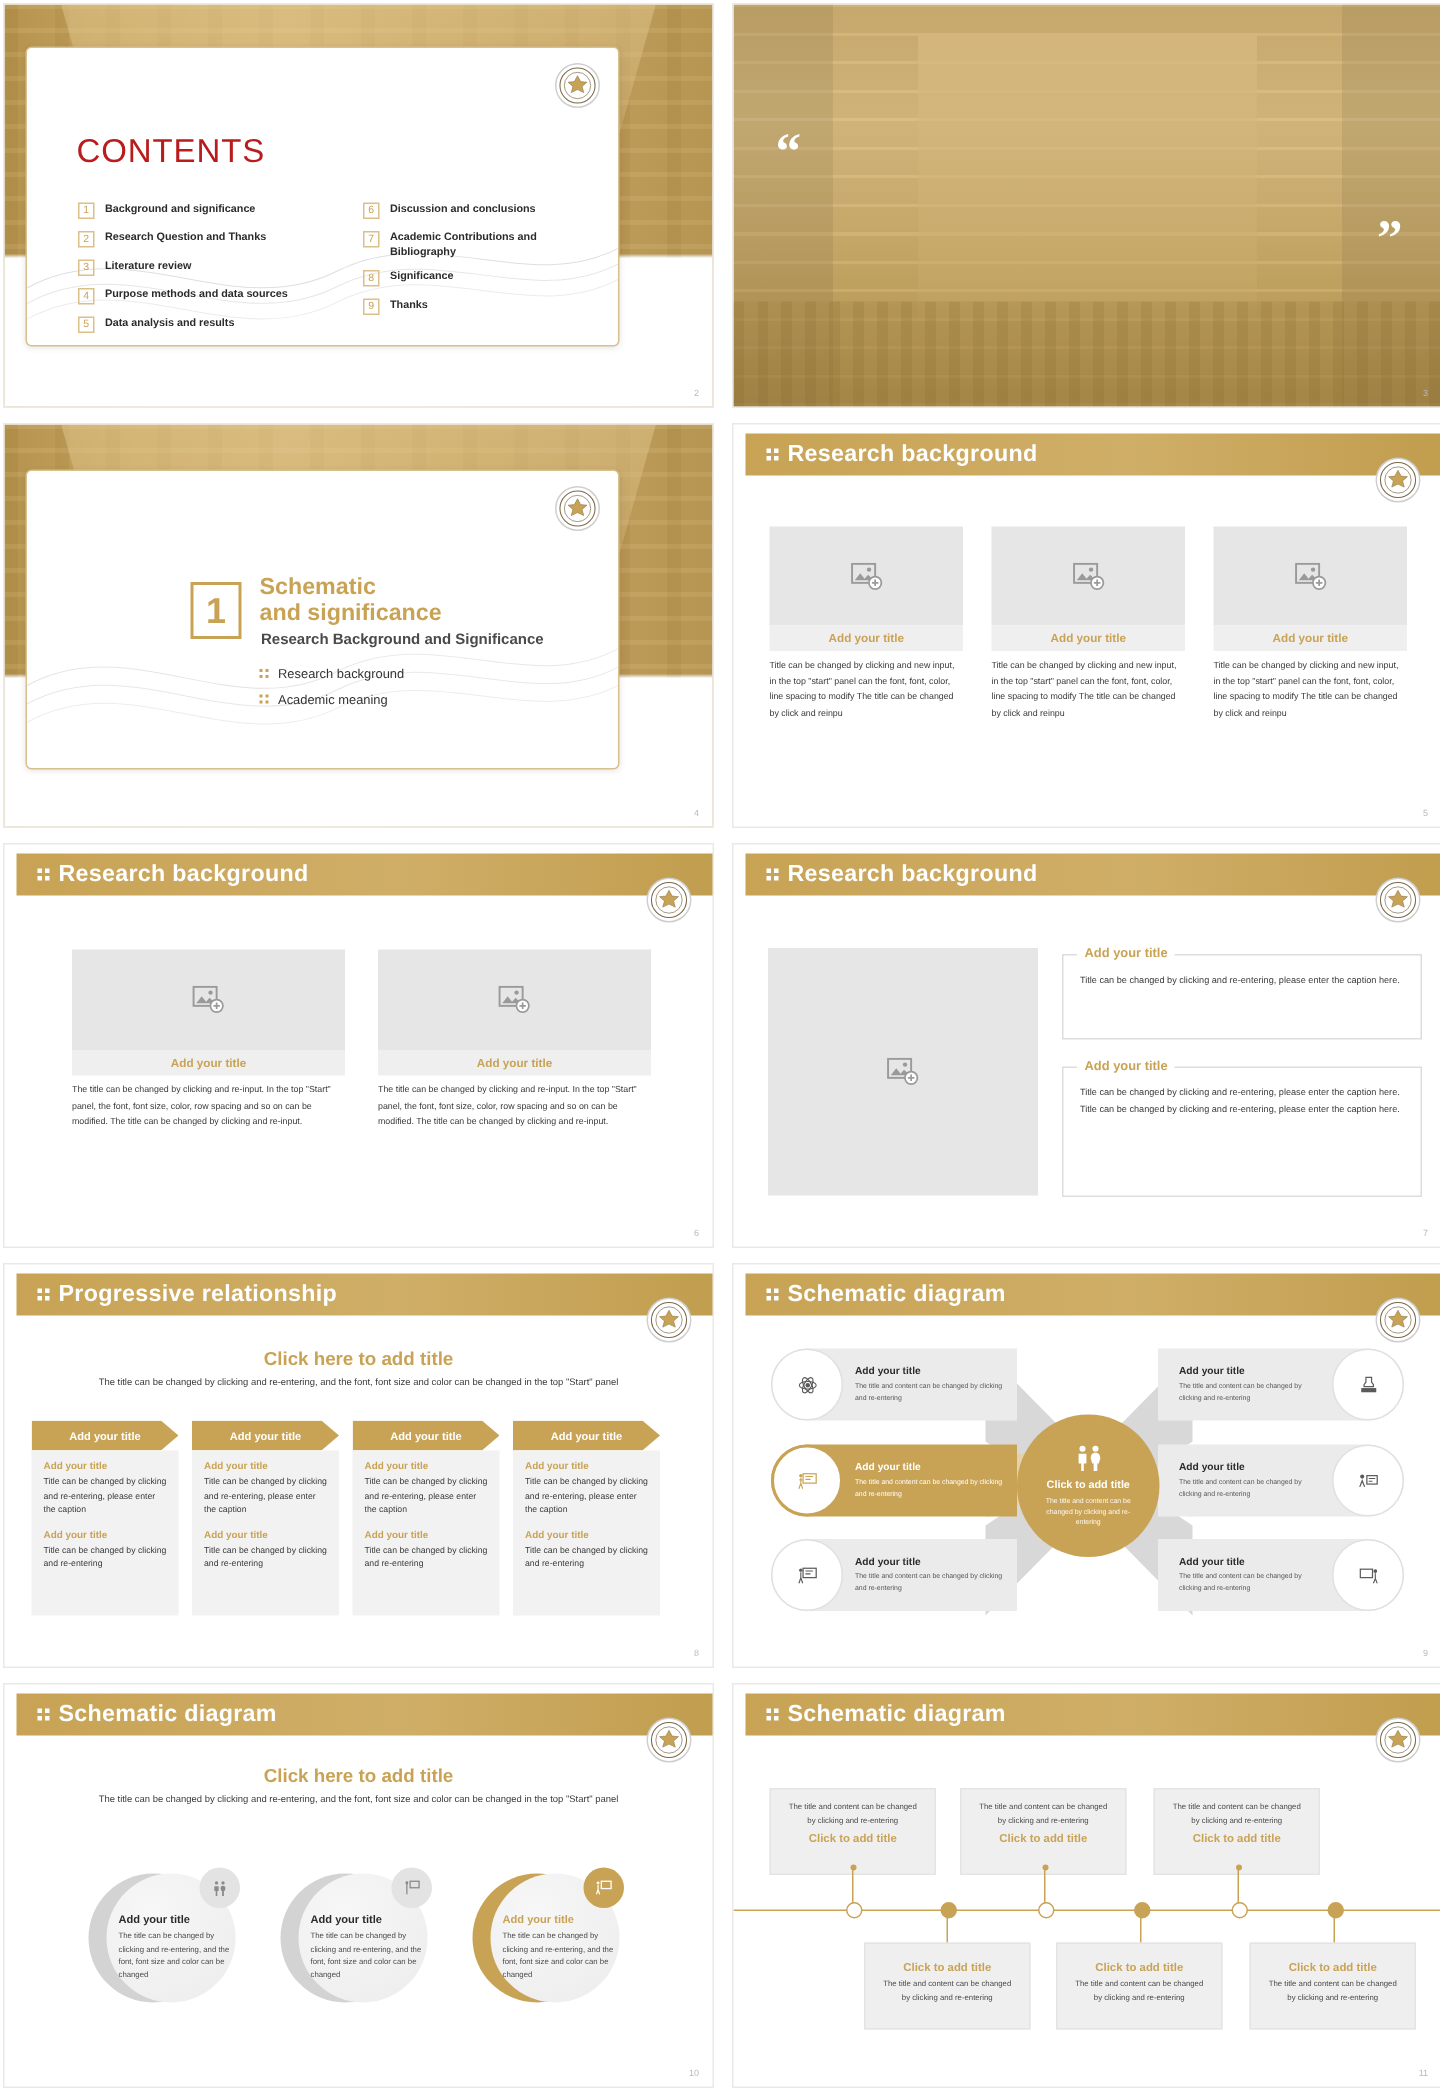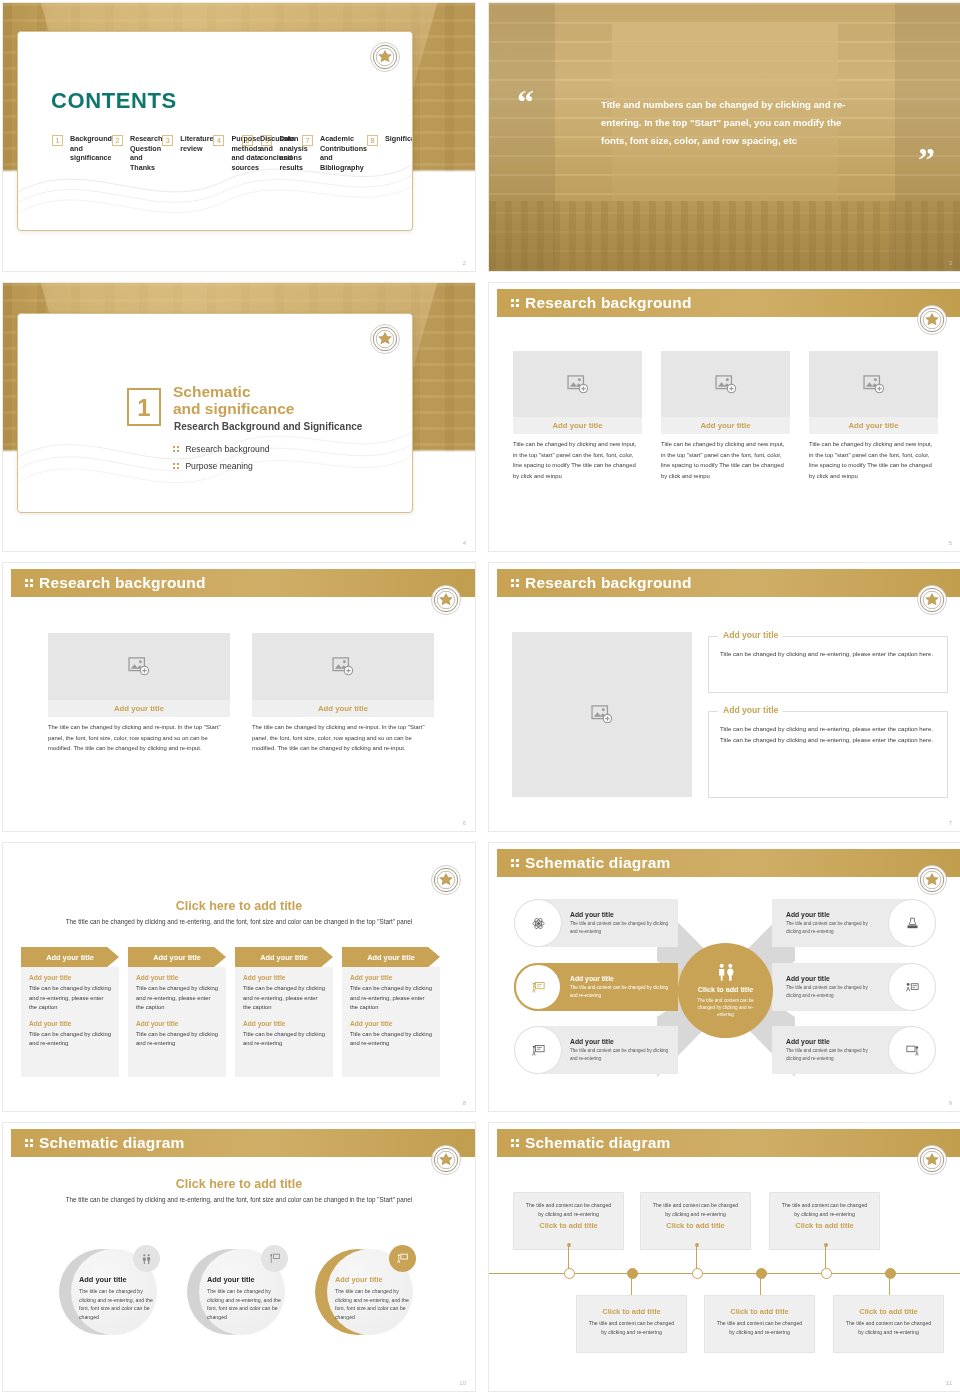--- a/index.html
+++ b/index.html
@@ -86,25 +86,25 @@
       radial-gradient(120% 70% at 80% 130%, rgba(0,0,0,.05) 0 1px, transparent 1.4px);
     background-size: 4px 4px, 5px 5px;
     opacity:.85;
     -webkit-mask-image: linear-gradient(180deg, transparent 0%, #000 55%, #000 100%);
             mask-image: linear-gradient(180deg, transparent 0%, #000 55%, #000 100%);
   }
   .wave svg { position:absolute; inset:0; width:100%; height:100%; }
 
   .contents-title {
     position:absolute; left:33px; top:56px;
-    font-size: 22px; font-weight: bold; color:#0f766e; letter-spacing:.6px;
+    font-size: 22px; font-weight: normal; color:#b91c1c; letter-spacing:.6px;
   }
   .toc { position:absolute; left:34px; top:102px; width: 390px;
          display:grid; grid-template-columns: 162px 160px; column-gap: 28px; }
-  .toc-col { display:flex; flex-direction:row; }
+  .toc-col { display:flex; flex-direction:column; }
   .toc-item { display:flex; align-items:flex-start; margin-bottom: 7px; }
   .toc-num {
     flex: 0 0 auto;
     width: 11px; height: 11px; margin-right: 7px; margin-top: 1px;
     border: 1px solid #dcc08a; color:#c9a355;
     font-size: 7px; line-height: 9px; text-align:center;
   }
   .toc-label { font-size: 7.2px; color:#2b2b2b; font-weight: bold; line-height: 9.5px; }
 
   
@@ -311,21 +311,20 @@
       </div>
     </div>
     <div class="pagenum">2</div>
   </div>
 
   <div class="slide quote-slide">
     <div class="photo"></div>
     <div class="shrub"></div>
     <div class="qmark open">“</div>
     <div class="qmark close">”</div>
-    <div class="quote-text">Title and numbers can be changed by clicking and re-entering. In the top "Start" panel, you can modify the fonts, font size, color, and row spacing, etc</div>
     <div class="pagenum">3</div>
   </div>
 
   <div class="slide">
     <div class="bgphoto"></div>
     <div class="whitecard" style="left:14px; top:30px; width:396px; height:200px;">
       <div class="wave">
         <svg viewBox="0 0 400 130" preserveAspectRatio="none">
           <path d="M0,72 C70,32 140,100 210,62 C275,28 340,80 400,46" fill="none" stroke="#dcdcdc" stroke-width="0.7"></path>
           <path d="M0,85 C70,45 140,112 210,75 C275,41 340,92 400,59" fill="none" stroke="#e3e3e3" stroke-width="0.7"></path>
@@ -356,21 +355,21 @@
           </span>
         <span>Research background</span>
       </div>
       <div class="sec-bul">
         <span class="bdots">
             <i></i>
             <i></i>
             <i></i>
             <i></i>
           </span>
-        <span>Purpose meaning</span>
+        <span>Academic meaning</span>
       </div>
     </div>
     <div class="pagenum">4</div>
   </div>
 
   <div class="slide">
     <div class="hdrbar">
       <span class="dots">
           <i></i>
           <i></i>
@@ -516,20 +515,29 @@
 
     <div class="legendbox" style="left:219px; top:148px; width:240px; height:87px;">
       <div class="lg-title">Add your title</div>
       <div class="lg-body">Title can be changed by clicking and re-entering, please enter the caption here. Title can be changed by clicking and re-entering, please enter the caption here.</div>
     </div>
 
     <div class="pagenum">7</div>
   </div>
 
   <div class="slide">
+    <div class="hdrbar">
+      <span class="dots">
+          <i></i>
+          <i></i>
+          <i></i>
+          <i></i>
+        </span>
+      <span class="hdrtitle">Progressive relationship</span>
+    </div>
     <div class="seal" style="right:14px; top:22px;">
       <svg viewBox="0 0 40 40">
         <circle cx="20" cy="20" r="18" fill="none" stroke="#7b6a4a" stroke-width="1.1"></circle>
         <circle cx="20" cy="20" r="13.5" fill="none" stroke="#7b6a4a" stroke-width="0.7"></circle>
         <polygon points="20,10 23.2,16 29.7,16.6 24.7,21 26.4,27.3 20,24.2 13.6,27.3 15.3,21 10.3,16.6 16.8,16" fill="#c9a355" stroke="#8c7746" stroke-width="0.6"></polygon>
       </svg>
     </div>
     <div class="ct-head" style="top:56px;">Click here to add title</div>
     <div class="ct-sub" style="top:74px; padding:0 60px;">The title can be changed by clicking and re-entering, and the font, font size and color can be changed in the top "Start" panel</div>
 

